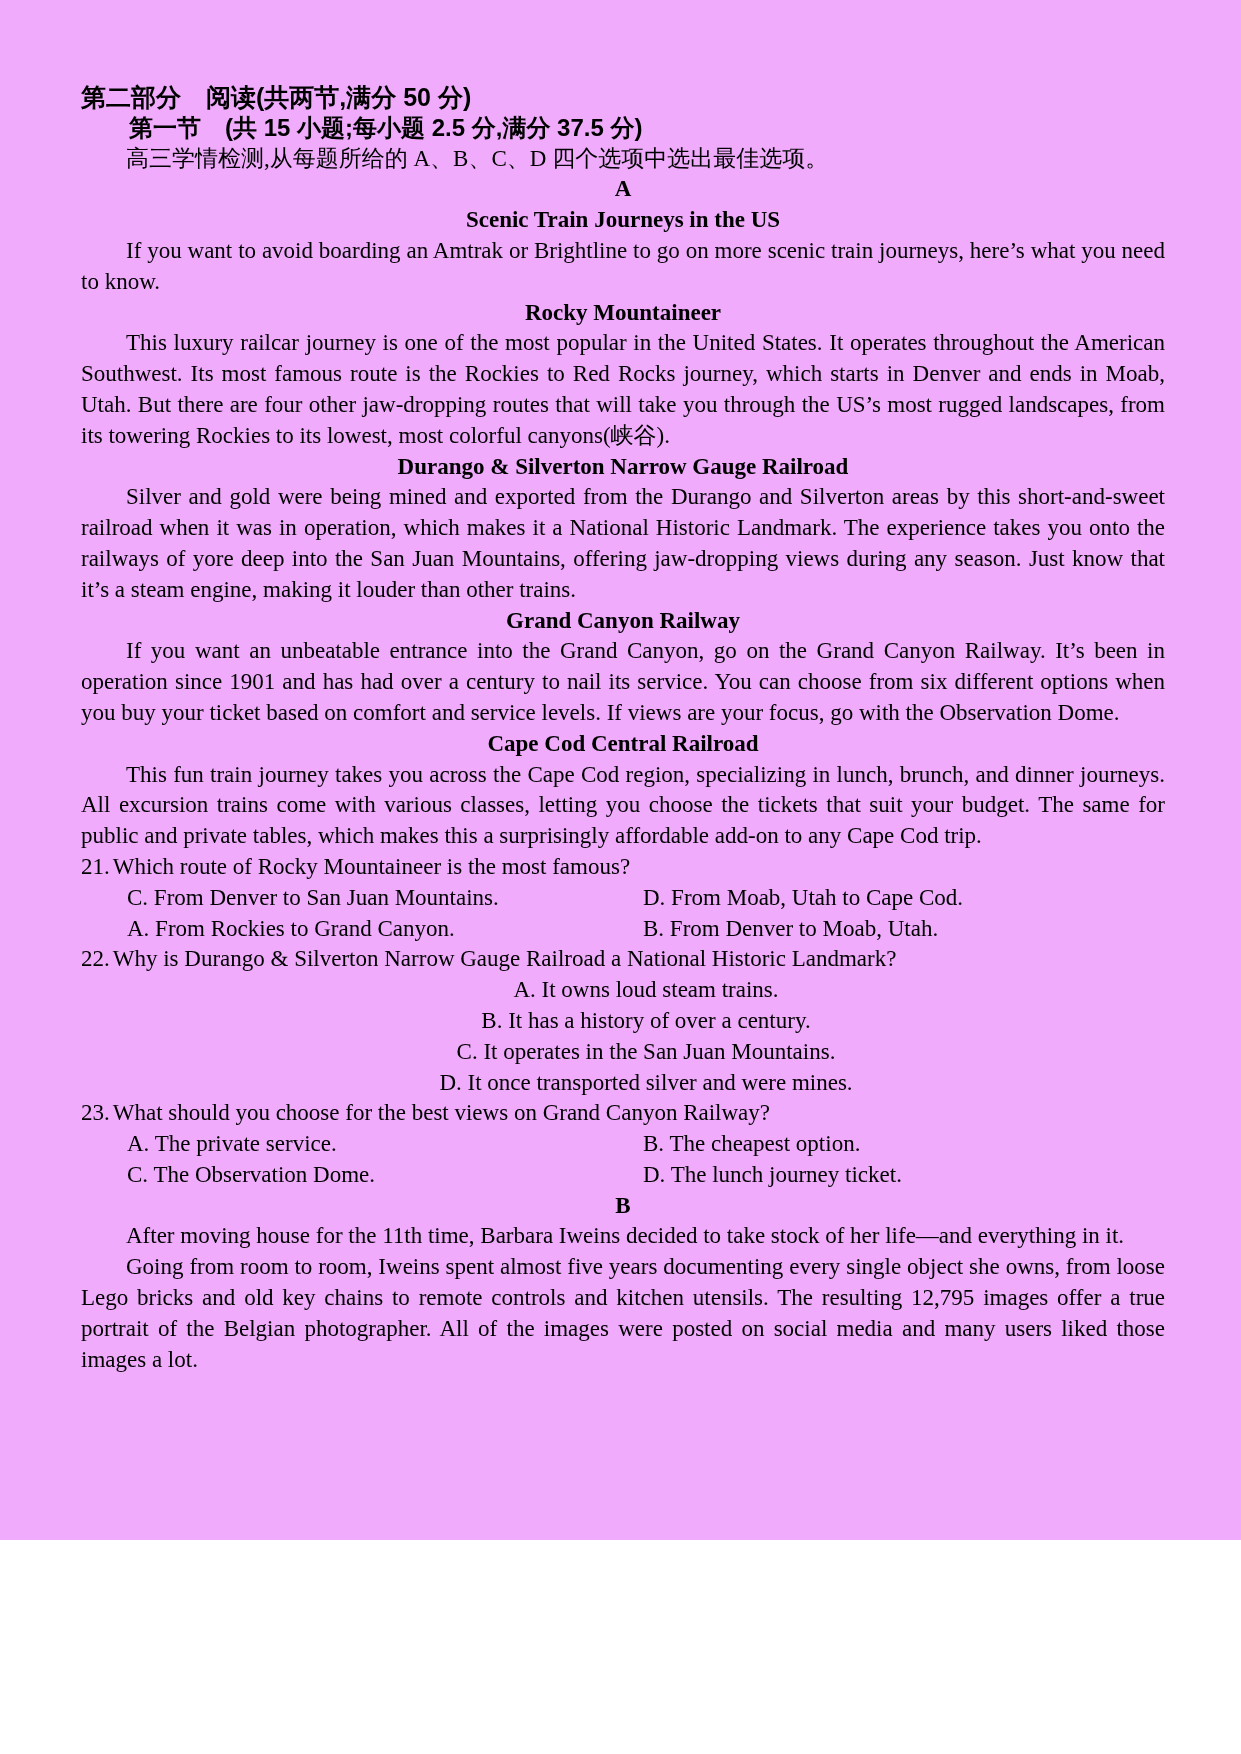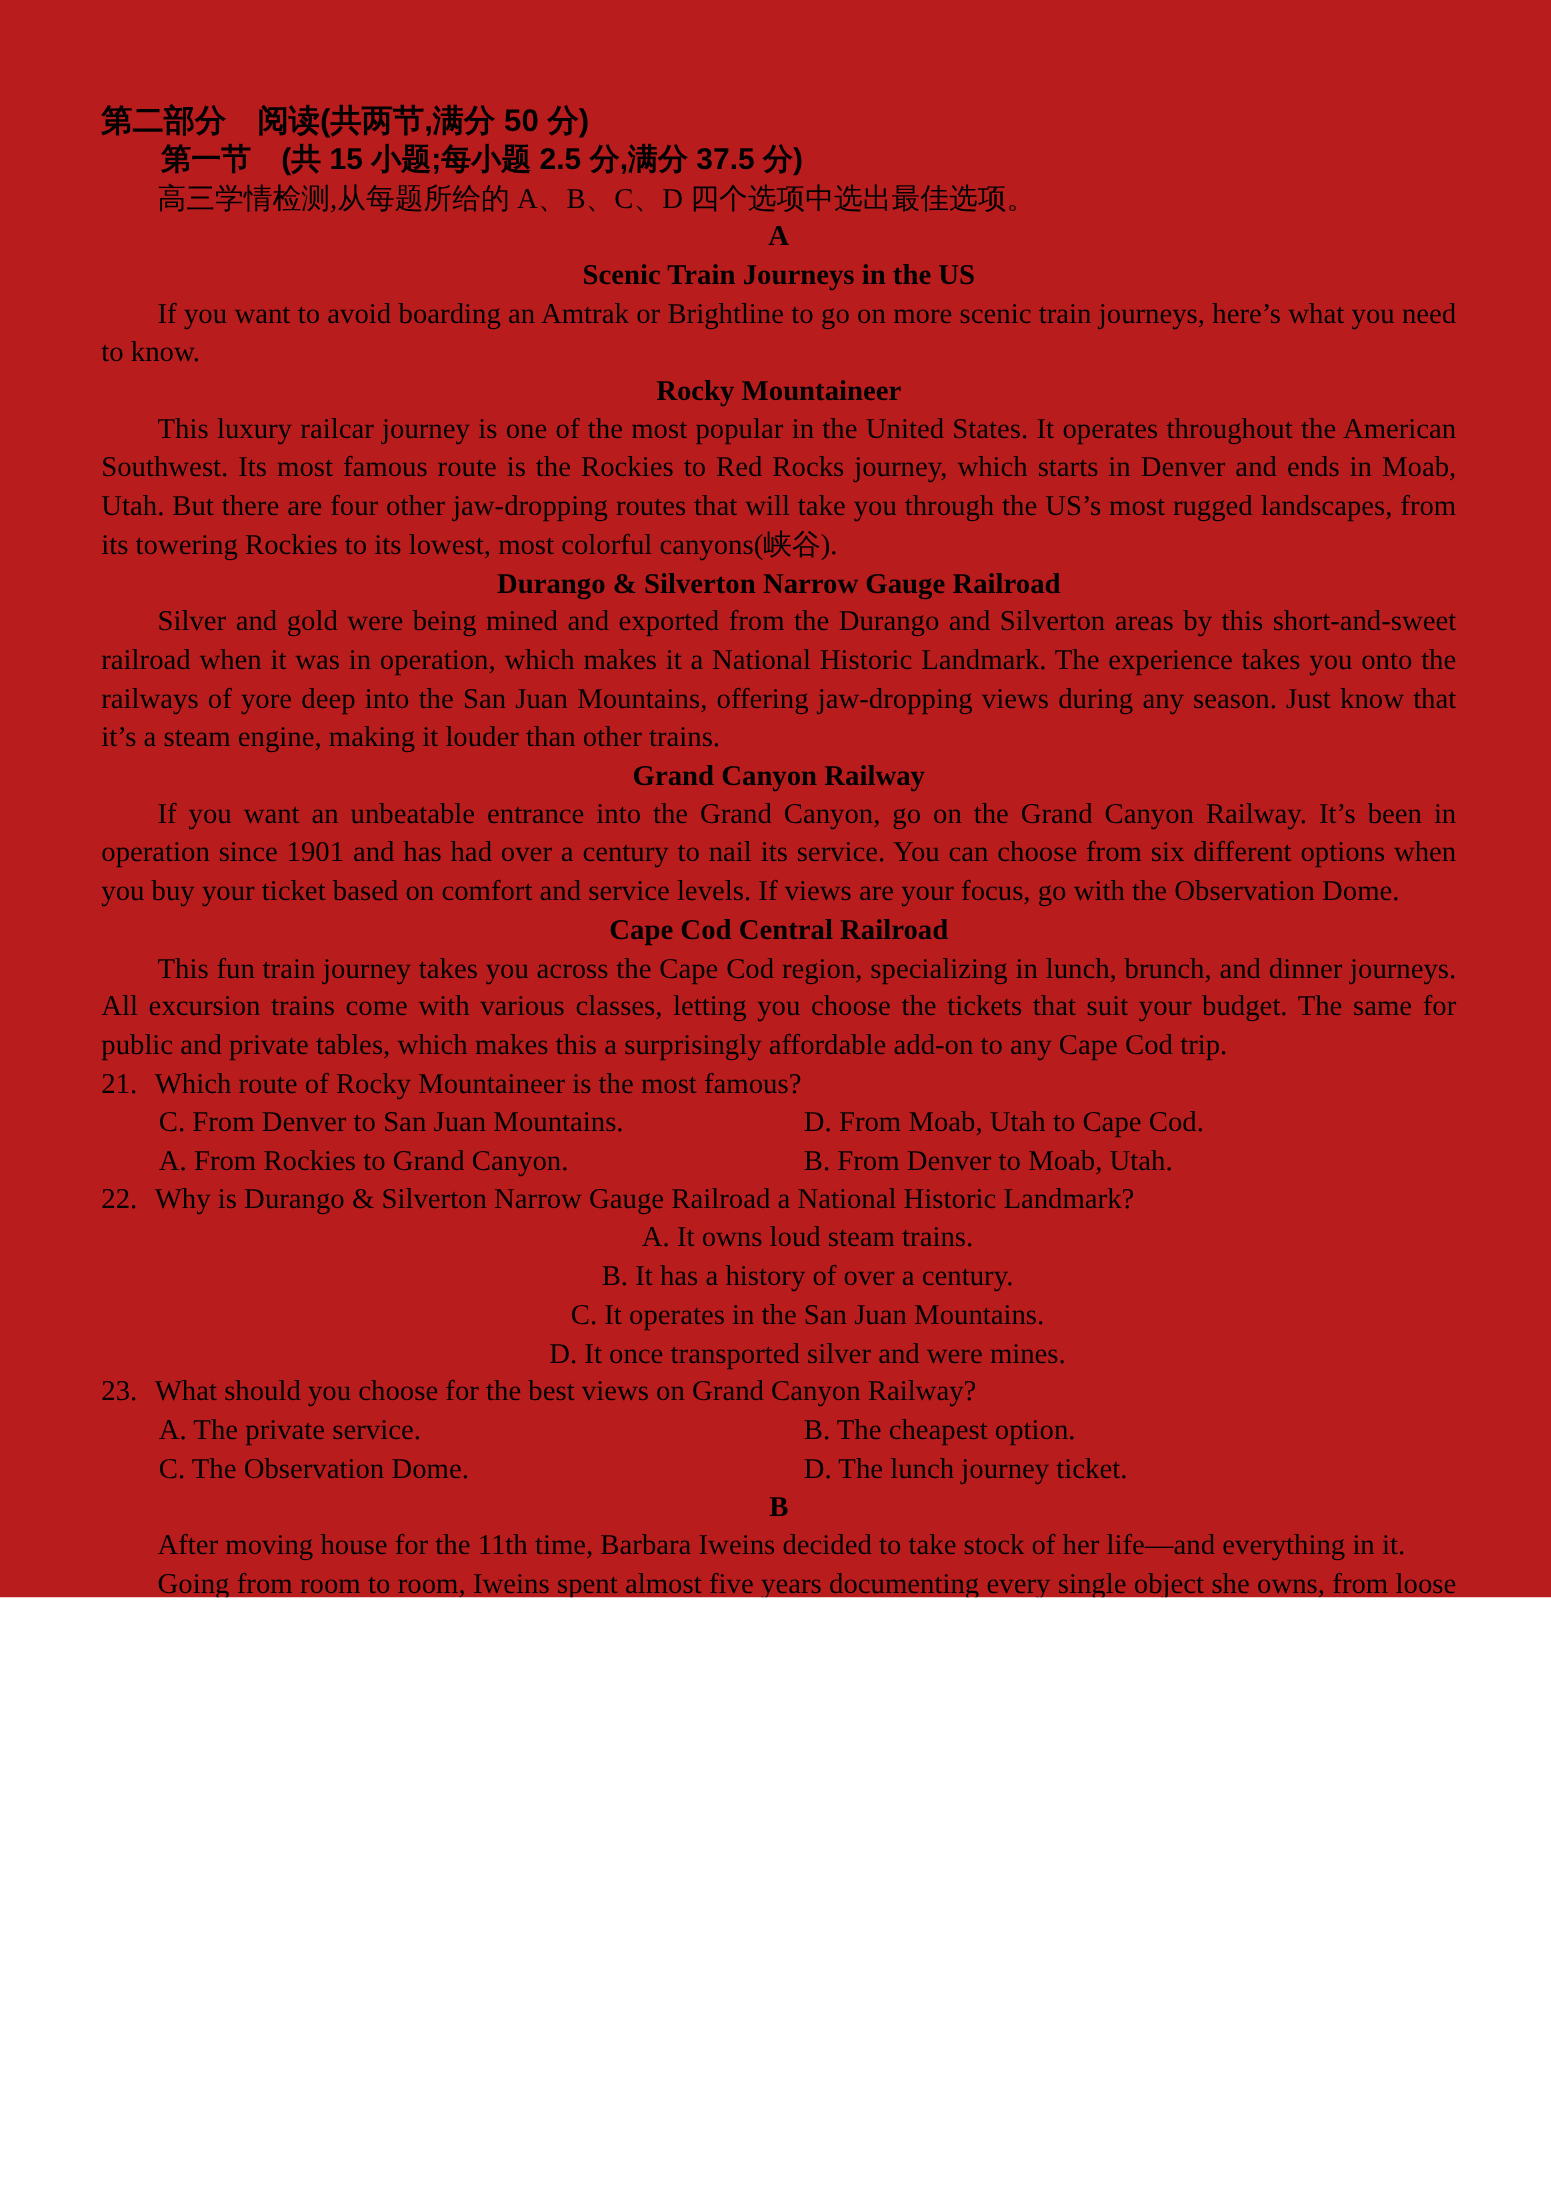--- a/index.html
+++ b/index.html
@@ -1,19 +1,19 @@
 <!DOCTYPE html>
 <html><head>
 <meta charset="utf-8">
 <style>
   html,body { margin:0; padding:0; background:#ffffff; }
   .page {
     position:relative;
-    width:1241px; height:1278px;
-    background:#b91c1c;
+    width:1241px; height:1540px;
+    background:#f0abfc;
     color:#000;
     font-family:"Liberation Serif","DejaVu Serif",serif;
     overflow:hidden;
   }
   .content {
     position:absolute;
     left:81px; top:82px;
     width:1084px;
     font-size:23px;
     line-height:30.8px;
@@ -32,21 +32,21 @@
     text-align:left;
     margin-left:48px;
   }
   .instruction { text-indent:45px; margin:0; text-align:left; }
   p { margin:0; }
   .indent { text-indent:45px; }
   .center { text-align:center; }
   .bold { font-weight:bold; }
   .sec-head { font-weight:bold; text-align:center; }
   .question { text-align:left; }
-  .qnum { margin-right:14px; }
+  .qnum { margin-right:3px; }
   .opt-grid {
     display:grid;
     grid-template-columns:516px 1fr;
     padding-left:46px;
     text-align:left;
   }
   .opt-list { padding-left:46px; text-align:center; }
   .footer-center {
     position:absolute;
     top:1664px; left:0; width:1100px;

